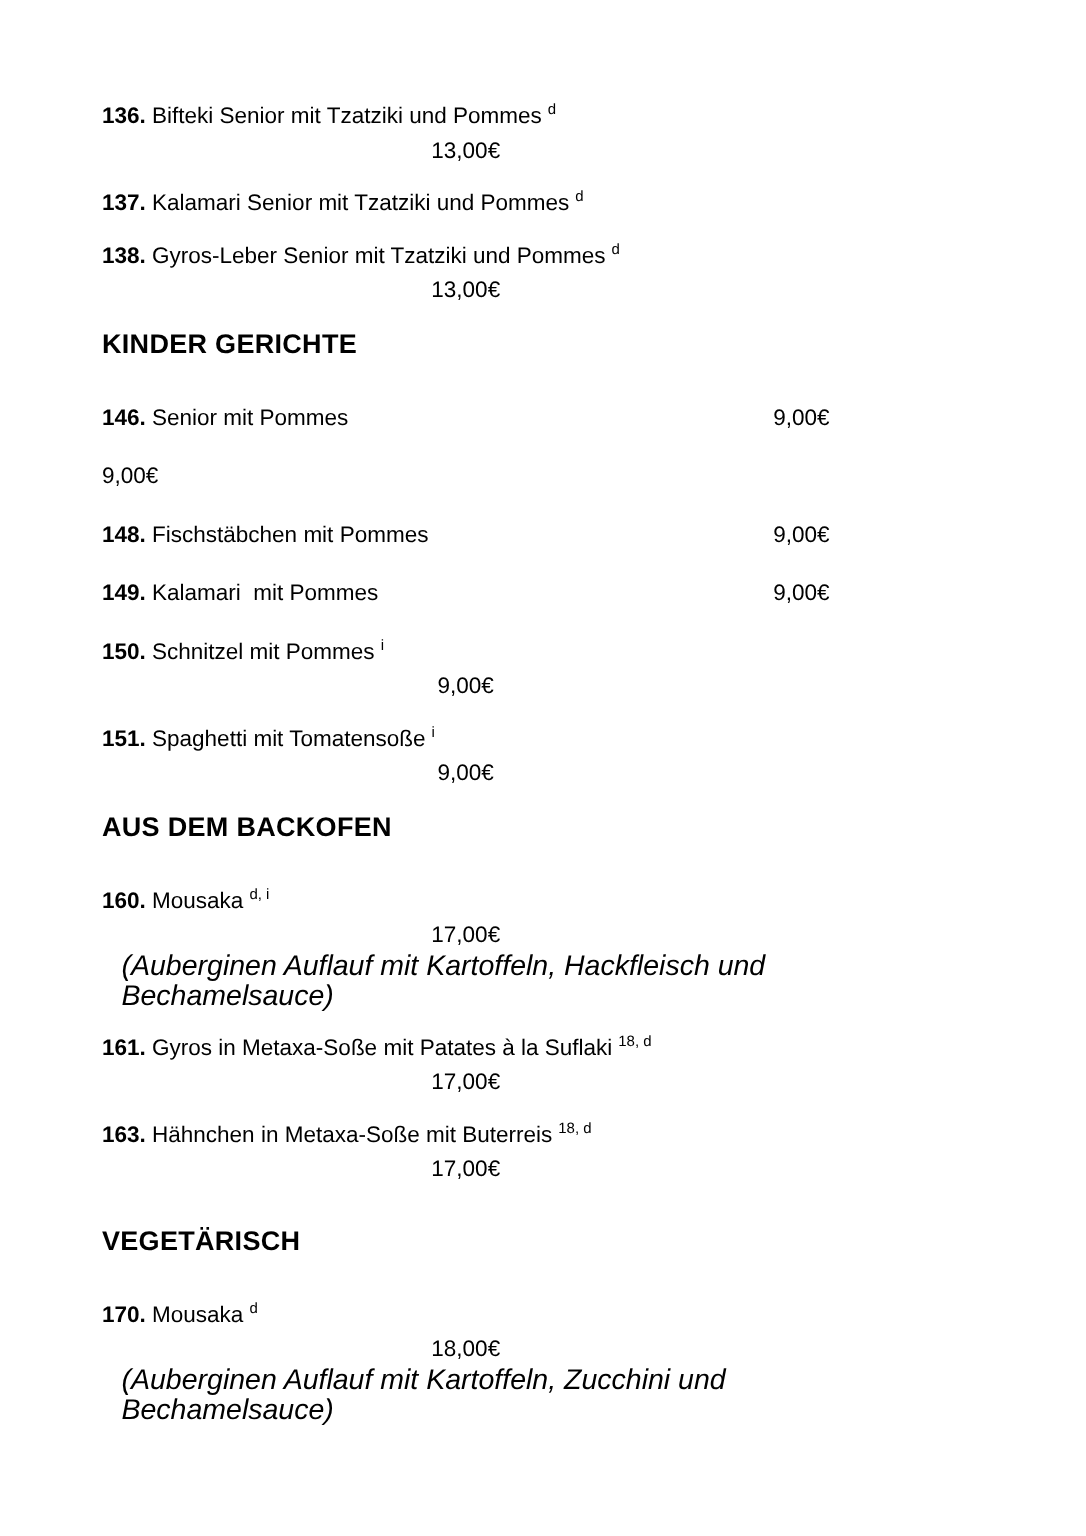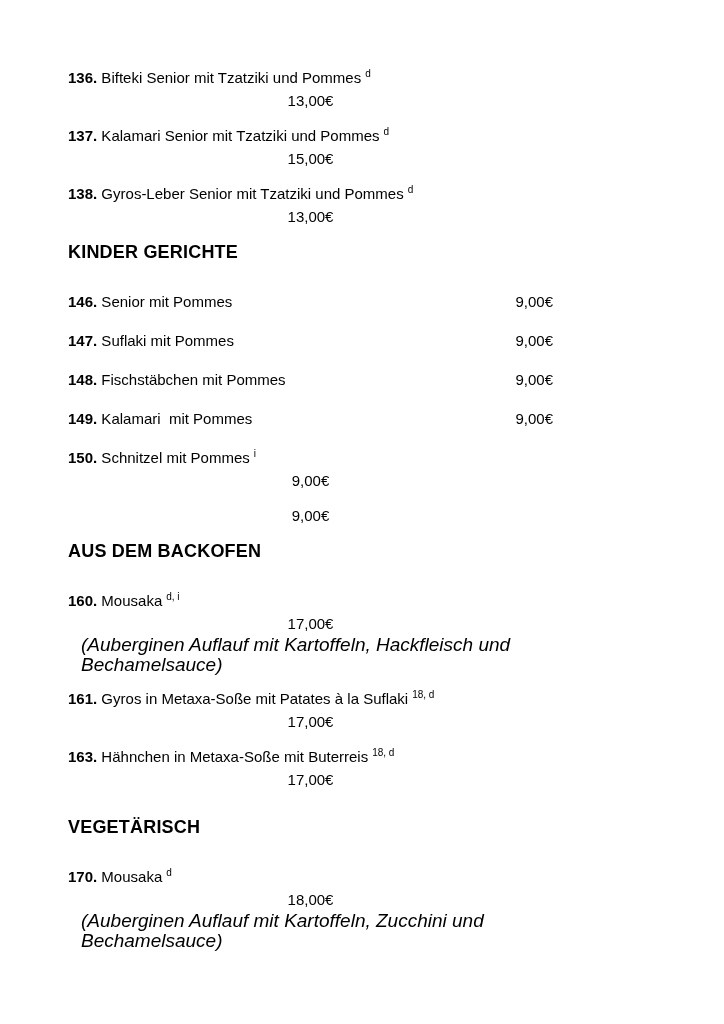--- a/index.html
+++ b/index.html
@@ -78,40 +78,38 @@
         <div class="item">
           <p class="line1">
             <span class="title"><span class="num">136.</span><span class="name"> Bifteki Senior mit Tzatziki und Pommes</span><sup class="allergen">d</sup></span>
           </p>
           <p class="price-line">13,00€</p>
         </div>
         <div class="item">
           <p class="line1">
             <span class="title"><span class="num">137.</span><span class="name"> Kalamari Senior mit Tzatziki und Pommes</span><sup class="allergen">d</sup></span>
           </p>
-          <p class="price-line">15,00€</p>
         </div>
         <div class="item">
           <p class="line1">
             <span class="title"><span class="num">138.</span><span class="name"> Gyros-Leber Senior mit Tzatziki und Pommes</span><sup class="allergen">d</sup></span>
           </p>
           <p class="price-line">13,00€</p>
         </div>
       </section>
       <section class="menu-section">
         <h2 class="section-heading">KINDER GERICHTE</h2>
         <div class="item inline">
           <p class="line1">
             <span class="title"><span class="num">146.</span><span class="name"> Senior mit Pommes</span></span>
             <span class="price-inline">9,00€</span>
           </p>
         </div>
         <div class="item inline">
           <p class="line1">
-            <span class="title"><span class="num">147.</span><span class="name"> Suflaki mit Pommes</span></span>
             <span class="price-inline">9,00€</span>
           </p>
         </div>
         <div class="item inline">
           <p class="line1">
             <span class="title"><span class="num">148.</span><span class="name"> Fischstäbchen mit Pommes</span></span>
             <span class="price-inline">9,00€</span>
           </p>
         </div>
         <div class="item inline">
@@ -120,20 +118,23 @@
             <span class="price-inline">9,00€</span>
           </p>
         </div>
         <div class="item">
           <p class="line1">
             <span class="title"><span class="num">150.</span><span class="name"> Schnitzel mit Pommes</span><sup class="allergen">i</sup></span>
           </p>
           <p class="price-line">9,00€</p>
         </div>
         <div class="item">
+          <p class="line1">
+            <span class="title"><span class="num">151.</span><span class="name"> Spaghetti mit Tomatensoße</span><sup class="allergen">i</sup></span>
+          </p>
           <p class="price-line">9,00€</p>
         </div>
       </section>
       <section class="menu-section">
         <h2 class="section-heading">AUS DEM BACKOFEN</h2>
         <div class="item">
           <p class="line1">
             <span class="title"><span class="num">160.</span><span class="name"> Mousaka</span><sup class="allergen">d, i</sup></span>
           </p>
           <p class="price-line">17,00€</p>

